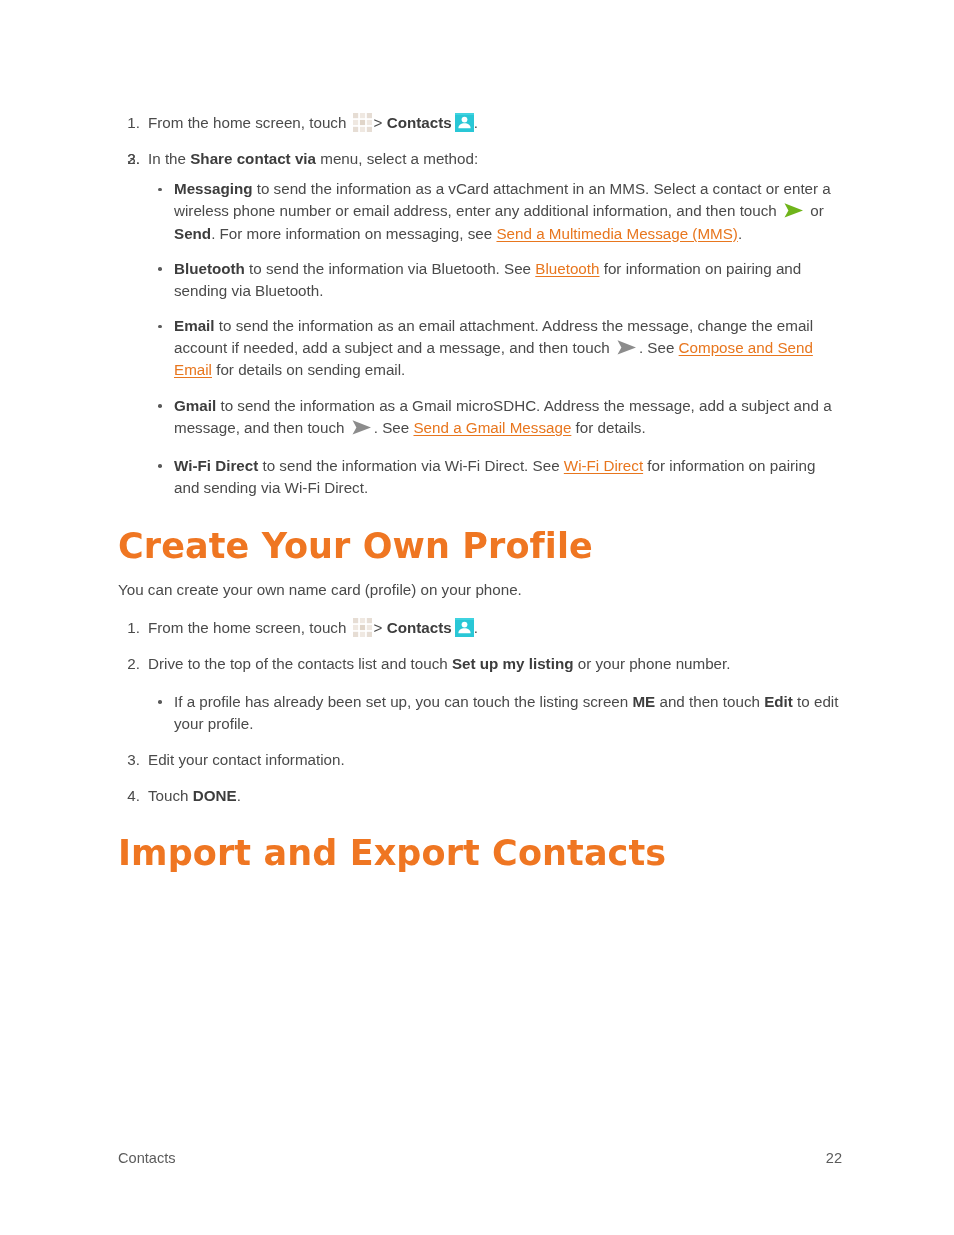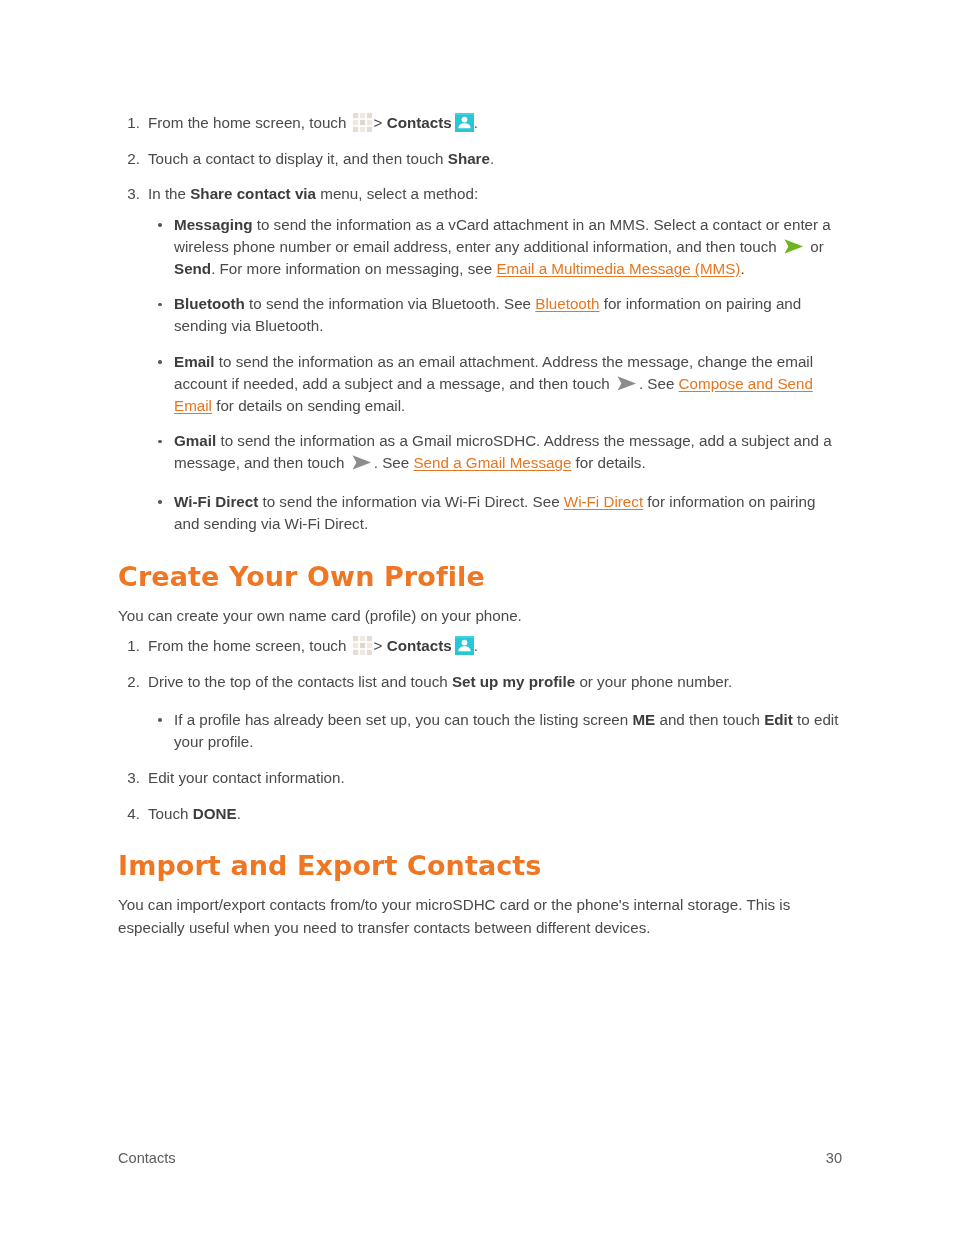--- a/index.html
+++ b/index.html
@@ -87,33 +87,33 @@
   a.xref {
     color: #e8761e;
     text-decoration: underline;
     text-underline-offset: 2px;
   }
 
   
   h2.section {
     font-family: "DejaVu Sans", sans-serif;
     color: #ef7622;
-    font-size: 27px;
+    font-size: 35px;
     font-weight: bold;
     letter-spacing: 0.1px;
     margin: 26px 0 12px 0;
     line-height: 1.2;
   }
   p.body {
     font-size: 15.2px;
     line-height: 1.45;
     margin: 0 0 14px 0;
     color: #4a4a4a;
   }
-  p.body.tight { margin-bottom: 8px; }
+  p.body.tight { margin-bottom: 16px; }
 
   
   .icon {
     display: inline-block;
     vertical-align: -5px;
   }
   .apps-icon {
     width: 21px;
     height: 21px;
     vertical-align: -5px;
@@ -176,42 +176,39 @@
               <rect x="0" y="0" width="19" height="2" fill="#3fd3e0"></rect>
               <circle cx="9.5" cy="6.6" r="2.9" fill="#ffffff"></circle>
               <path d="M3.4 15.2 C3.4 11.9 6.1 10.3 9.5 10.3 C12.9 10.3 15.6 11.9 15.6 15.2 Z" fill="#ffffff"></path>
             </svg>
           </span><span>.</span>
         </span>
       </li>
 
       <li>
         <span class="num">2.</span>
-        <span><span>Touch a contact to display it, and then touch</span>
-          <b>Share</b><span>.</span>
-        </span>
       </li>
 
       <li>
         <span class="num">3.</span>
         <span><span>In the</span>
           <b>Share contact via</b>
           <span>menu, select a method:</span>
         </span>
 
         
         <ul class="bullets sub-bullets">
 
           <li>
             <span class="dot"></span>
             <b>Messaging</b><span> to send the information as a vCard attachment in an MMS. Select a contact or enter a wireless phone number or email address, enter any additional information, and then touch </span><span class="icon send-icon">
               <svg viewBox="0 0 21 17" width="21" height="17" aria-hidden="true">
                 <path d="M1.5 1.2 L20 8.4 L1.5 15.6 L5.4 8.4 Z" fill="#6fb41a"></path>
               </svg>
-            </span><span> or </span><b>Send</b><span>. For more information on messaging, see </span><a class="xref" href="#">Email a Multimedia Message (MMS)</a><span>.</span>
+            </span><span> or </span><b>Send</b><span>. For more information on messaging, see </span><a class="xref" href="#">Send a Multimedia Message (MMS)</a><span>.</span>
           </li>
 
           <li>
             <span class="dot"></span>
             <b>Bluetooth</b><span> to send the information via Bluetooth. See </span><a class="xref" href="#">Bluetooth</a><span> for information on pairing and sending via Bluetooth.</span>
           </li>
 
 
           <li>
             <span class="dot"></span>
@@ -268,21 +265,21 @@
               <circle cx="9.5" cy="6.6" r="2.9" fill="#ffffff"></circle>
               <path d="M3.4 15.2 C3.4 11.9 6.1 10.3 9.5 10.3 C12.9 10.3 15.6 11.9 15.6 15.2 Z" fill="#ffffff"></path>
             </svg>
           </span><span>.</span>
         </span>
       </li>
 
       <li>
         <span class="num">2.</span>
         <span><span>Drive to the top of the contacts list and touch</span>
-          <b>Set up my profile</b>
+          <b>Set up my listing</b>
           <span>or your phone number.</span>
         </span>
 
         <ul class="bullets sub-bullets">
           <li>
             <span class="dot"></span>
             <span>If a profile has already been set up, you can touch the listing screen </span><b>ME</b><span> and then touch </span><b>Edit</b><span> to edit your profile.</span>
           </li>
         </ul>
       </li>
@@ -294,22 +291,21 @@
 
       <li>
         <span class="num">4.</span>
         <span><span>Touch</span>
           <b>DONE</b><span>.</span>
         </span>
       </li>
     </ol>
 
     <h2 class="section">Import and Export Contacts</h2>
-    <p class="body">You can import/export contacts from/to your microSDHC card or the phone's internal storage. This is especially useful when you need to transfer contacts between different devices.</p>
 
   </div>
 
   <div class="footer">
     <span>Contacts</span>
-    <span>30</span>
+    <span>22</span>
   </div>
 
 </div>
 
 </body></html>

